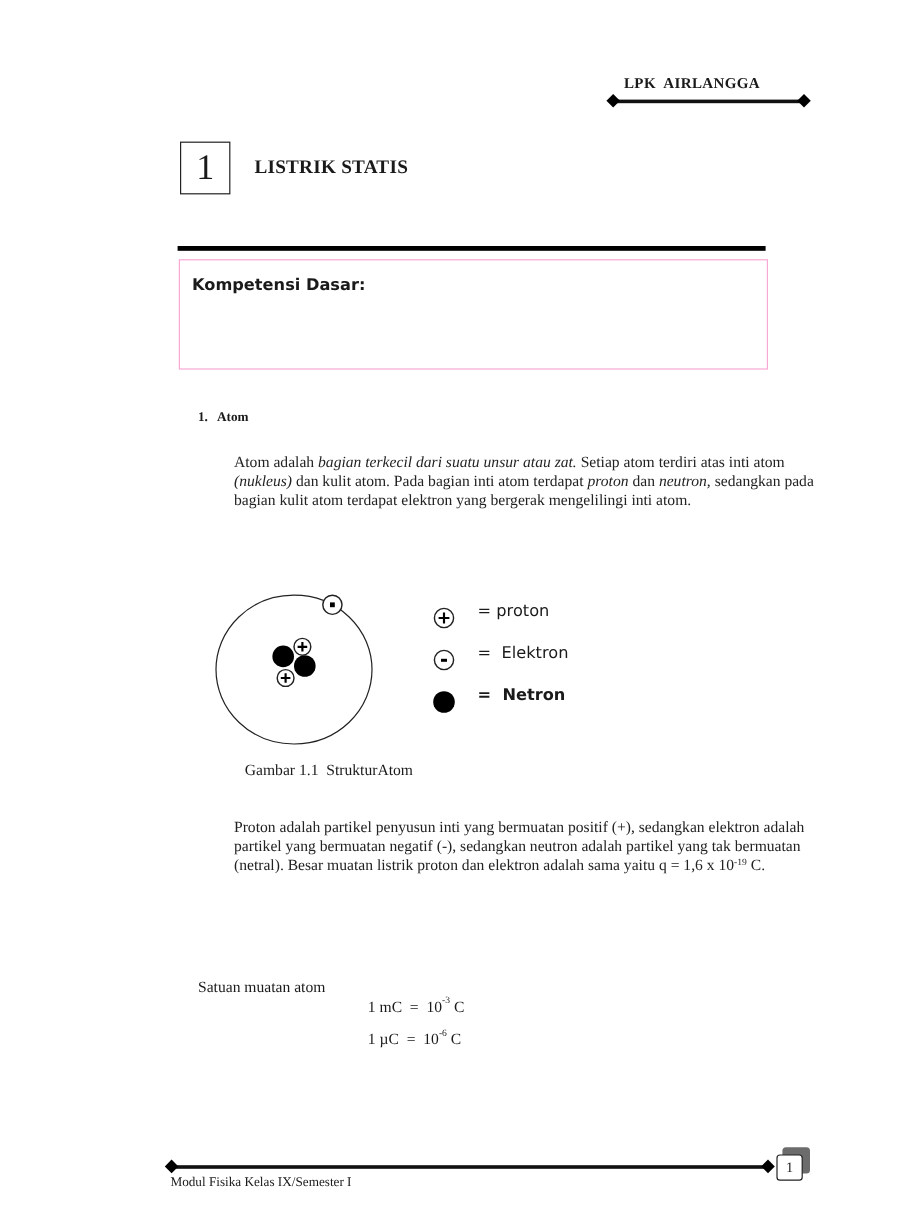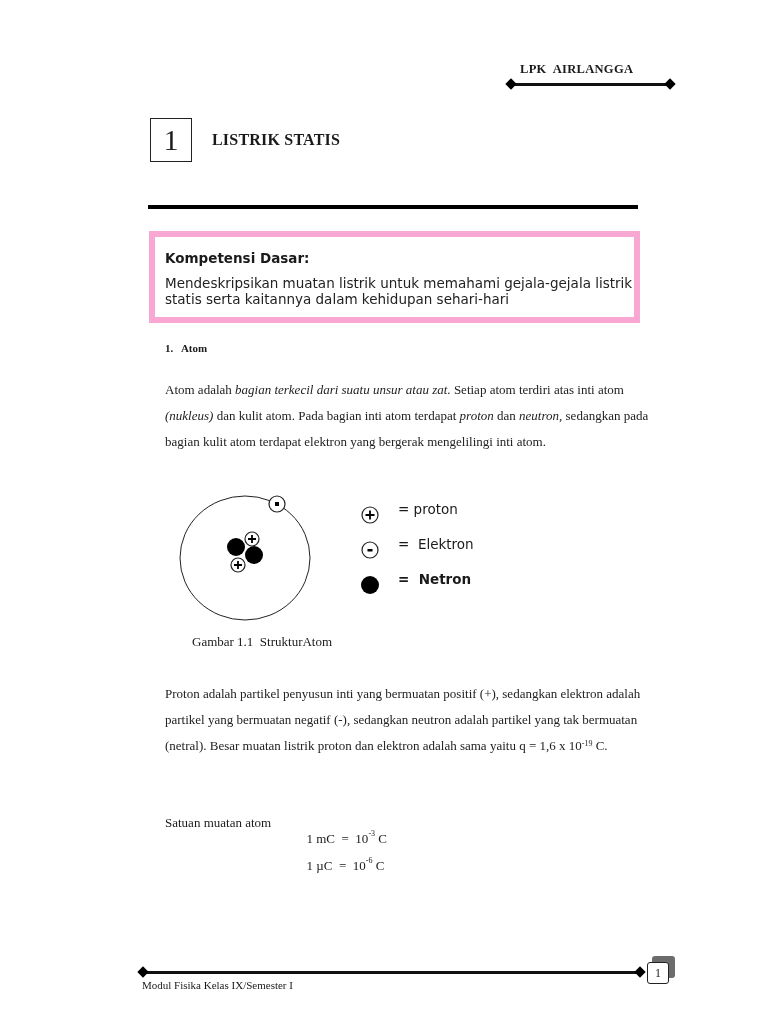--- a/index.html
+++ b/index.html
@@ -12,34 +12,34 @@
   #hdr-title { left:520px; top:62px; font-size:12.5px; font-weight:bold; letter-spacing:0.3px; white-space:pre; }
   .rule { position:absolute; height:3px; background:#111; }
   .diamond { position:absolute; width:8px; height:8px; background:#000; transform:rotate(45deg); }
 
   
   #chap-box { left:150px; top:118px; width:42px; height:44px; border:1px solid #222; box-sizing:border-box; font-size:30px; text-align:center; line-height:42px; }
   #chap-title { left:212px; top:131px; font-size:16px; font-weight:bold; letter-spacing:0.2px; }
   #thick-rule { left:148px; top:205px; width:490px; height:4px; background:#000; }
 
   
-  #kd-box { left:149px; top:216px; width:491px; height:92px; border:6px solid #f9a8d4; box-sizing:border-box; overflow:hidden;margin-top:15px; }
+  #kd-box { left:149px; top:216px; width:491px; height:92px; border:1px solid #f9a8d4; box-sizing:border-box; overflow:hidden; }
   #kd-title { left:10px; top:13px; font-size:13.5px; font-weight:bold; }
   #kd-text { left:10px; top:38px; width:470px; font-size:13.5px; line-height:16px; color:#222; }
 
   
   .heading { font-size:11px; font-weight:bold; }
-  .para { font-size:13px; line-height:26px; color:#222; width:510px; }
+  .para { font-size:13px; line-height:16px; color:#222; width:510px;margin-left:30px; }
   .para i { font-style:italic; }
 
   
   .legend-row { position:absolute; left:360px; height:22px; font-size:13.5px; display:flex; align-items:flex-start; gap:18px; }
   .legend-text { position:relative; top:-4px; white-space:pre; }
 
-  #caption { left:192px; top:634px; font-size:13px; white-space:pre; }
+  #caption { left:204px; top:634px; font-size:13px; white-space:pre; }
 
   sup { font-size:8px; vertical-align:top; position:relative; top:-2px; }
 
   
   #foot-text { left:142px; top:979px; font-size:11px; }
   #page-box-shadow { left:652px; top:956px; width:23px; height:22px; background:#6c6c6c; border-radius:3px; }
   #page-box { left:647px; top:962px; width:22px; height:22px; background:#fff; border:1px solid #222; border-radius:3px; box-sizing:border-box; font-size:12px; text-align:center; line-height:20px; }
 </style>
 </head>
 <body>
@@ -48,21 +48,20 @@
 <div class="rule" style="left:512px; top:83px; width:158px;"></div>
 <div class="diamond" style="left:507px; top:80px;"></div>
 <div class="diamond" style="left:666px; top:80px;"></div>
 
 <div id="chap-box" class="abs serif">1</div>
 <div id="chap-title" class="abs serif">LISTRIK STATIS</div>
 <div id="thick-rule" class="abs"></div>
 
 <div id="kd-box" class="abs sans">
   <div id="kd-title" class="abs">Kompetensi Dasar:</div>
-  <div id="kd-text" class="abs">Mendeskripsikan muatan listrik untuk memahami gejala-gejala  listrik statis serta kaitannya dalam kehidupan sehari-hari</div>
 </div>
 
 <div class="abs heading serif" style="left:165px; top:342px;">
   <span>1.</span>&nbsp;&nbsp;
   <span>Atom</span>
 </div>
 
 <div class="abs para serif" style="left:165px; top:377px;">
   <span>Atom adalah </span><i>bagian terkecil dari suatu unsur atau zat.</i><span>  Setiap atom terdiri atas inti atom </span><i>(nukleus)</i><span> dan kulit atom.  Pada bagian inti atom terdapat </span><i>proton</i><span> dan </span><i>neutron,</i><span> sedangkan pada bagian kulit atom terdapat elektron yang bergerak mengelilingi inti atom.</span>
 </div>

